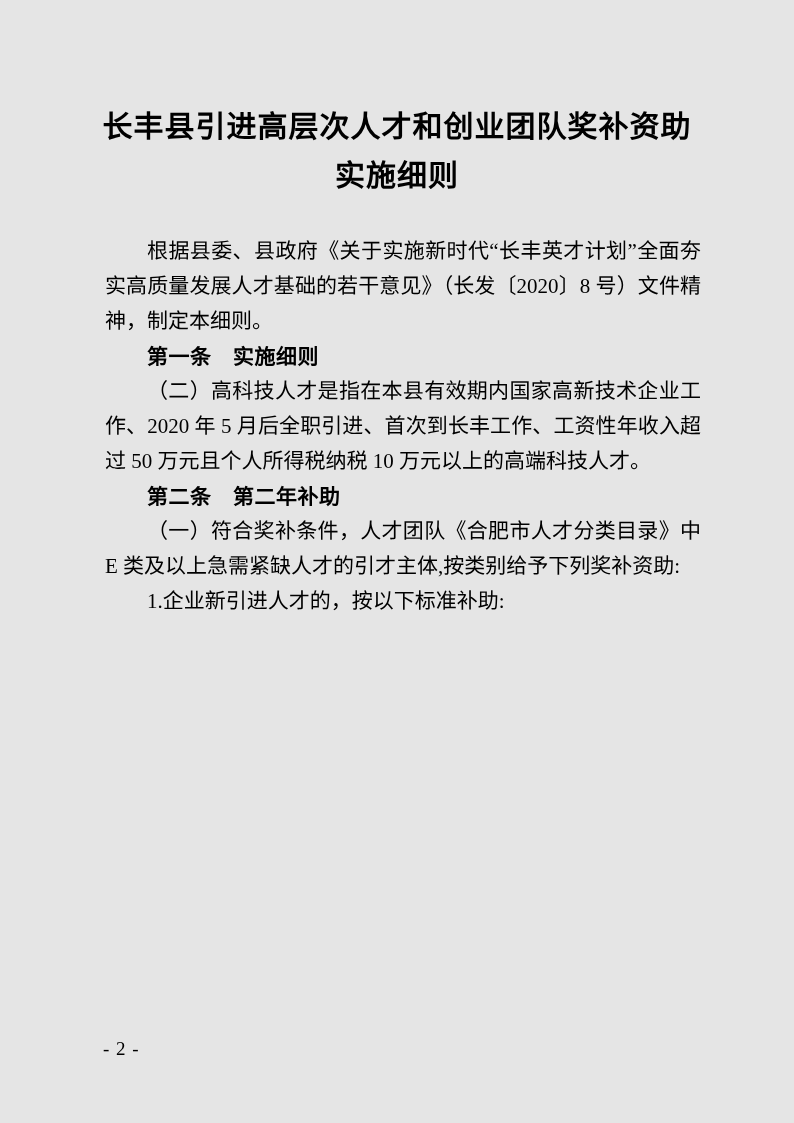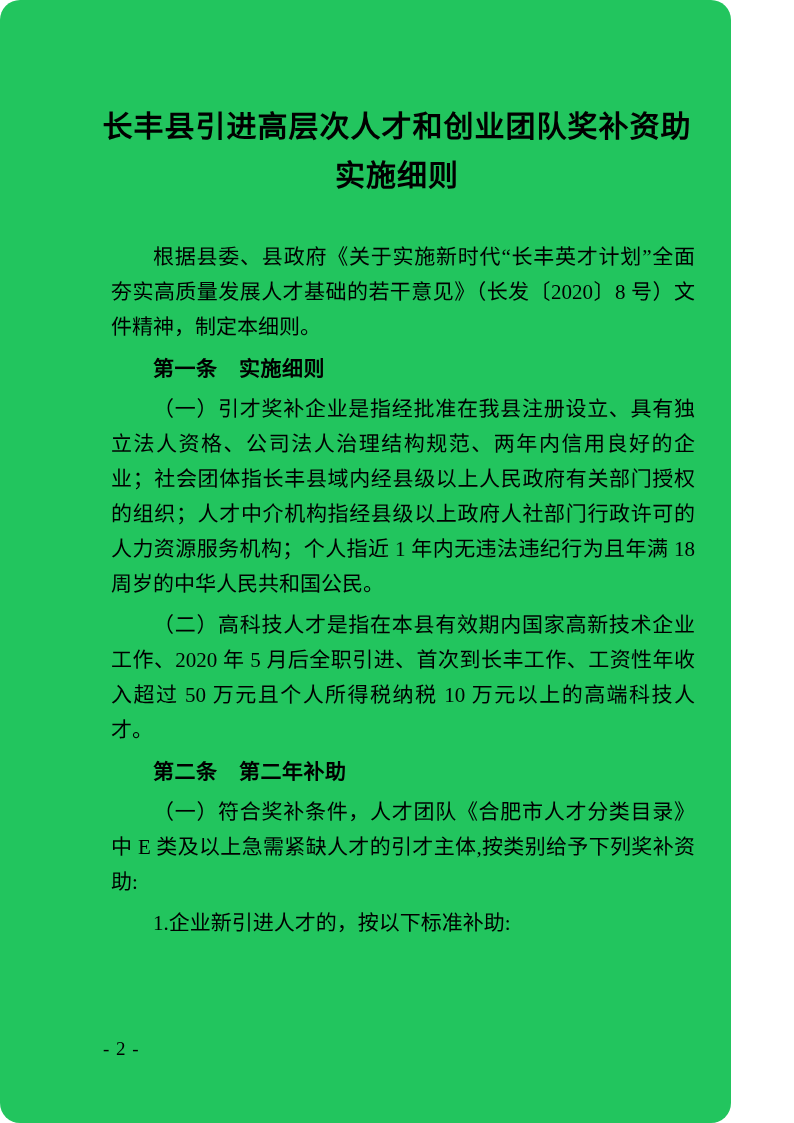--- a/index.html
+++ b/index.html
@@ -2,27 +2,26 @@
 <html lang="zh-CN"><head>
 <meta charset="utf-8">
 <style>
   html, body {
     margin: 0;
     padding: 0;
     background: #ffffff;
   }
   .page {
     position: relative;
-    width: 731px;
+    width: 794px;
     height: 1123px;
-    background: #22c55e;
+    background: #e5e5e5;
     overflow: hidden;
     font-family: "Liberation Serif", "DejaVu Serif", serif;
     color: #000000;
-    border-radius: 20px;
   }
   .doc-title {
     position: absolute;
     top: 102px;
     left: 60px;
     width: 674px;
     text-align: center;
     font-size: 30px;
     font-weight: bold;
     line-height: 49px;
@@ -32,21 +31,21 @@
     position: absolute;
     top: 234px;
     left: 105px;
     width: 596px;
     font-size: 21px;
     line-height: 35px;
     text-align: justify;
     text-justify: inter-character;
   }
   .doc-body p {
-    margin: 6px;
+    margin: 0;
     padding: 0;
     text-indent: 2em;
   }
   .doc-body p.heading {
     font-weight: bold;
     font-family: "Liberation Sans", "DejaVu Sans", sans-serif;
     letter-spacing: 0.5px;
   }
   .page-footer {
     position: absolute;
@@ -64,21 +63,20 @@
 <div class="page">
 
   <div class="doc-title">
     <div>长丰县引进高层次人才和创业团队奖补资助</div>
     <div>实施细则</div>
   </div>
 
   <div class="doc-body">
     <p class="body">根据县委、县政府《关于实施新时代“长丰英才计划”全面夯实高质量发展人才基础的若干意见》（长发〔2020〕8 号）文件精神，制定本细则。</p>
     <p class="heading">第一条　实施细则</p>
-    <p class="body">（一）引才奖补企业是指经批准在我县注册设立、具有独立法人资格、公司法人治理结构规范、两年内信用良好的企业；社会团体指长丰县域内经县级以上人民政府有关部门授权的组织；人才中介机构指经县级以上政府人社部门行政许可的人力资源服务机构；个人指近 1 年内无违法违纪行为且年满 18 周岁的中华人民共和国公民。</p>
     <p class="body">（二）高科技人才是指在本县有效期内国家高新技术企业工作、2020 年 5 月后全职引进、首次到长丰工作、工资性年收入超过 50 万元且个人所得税纳税 10 万元以上的高端科技人才。</p>
     <p class="heading">第二条　第二年补助</p>
     <p class="body">（一）符合奖补条件，人才团队《合肥市人才分类目录》中 E 类及以上急需紧缺人才的引才主体,按类别给予下列奖补资助:</p>
     <p class="body">1.企业新引进人才的，按以下标准补助:</p>
   </div>
 
   <div class="page-footer">- 2 -</div>
 
 </div>
 

